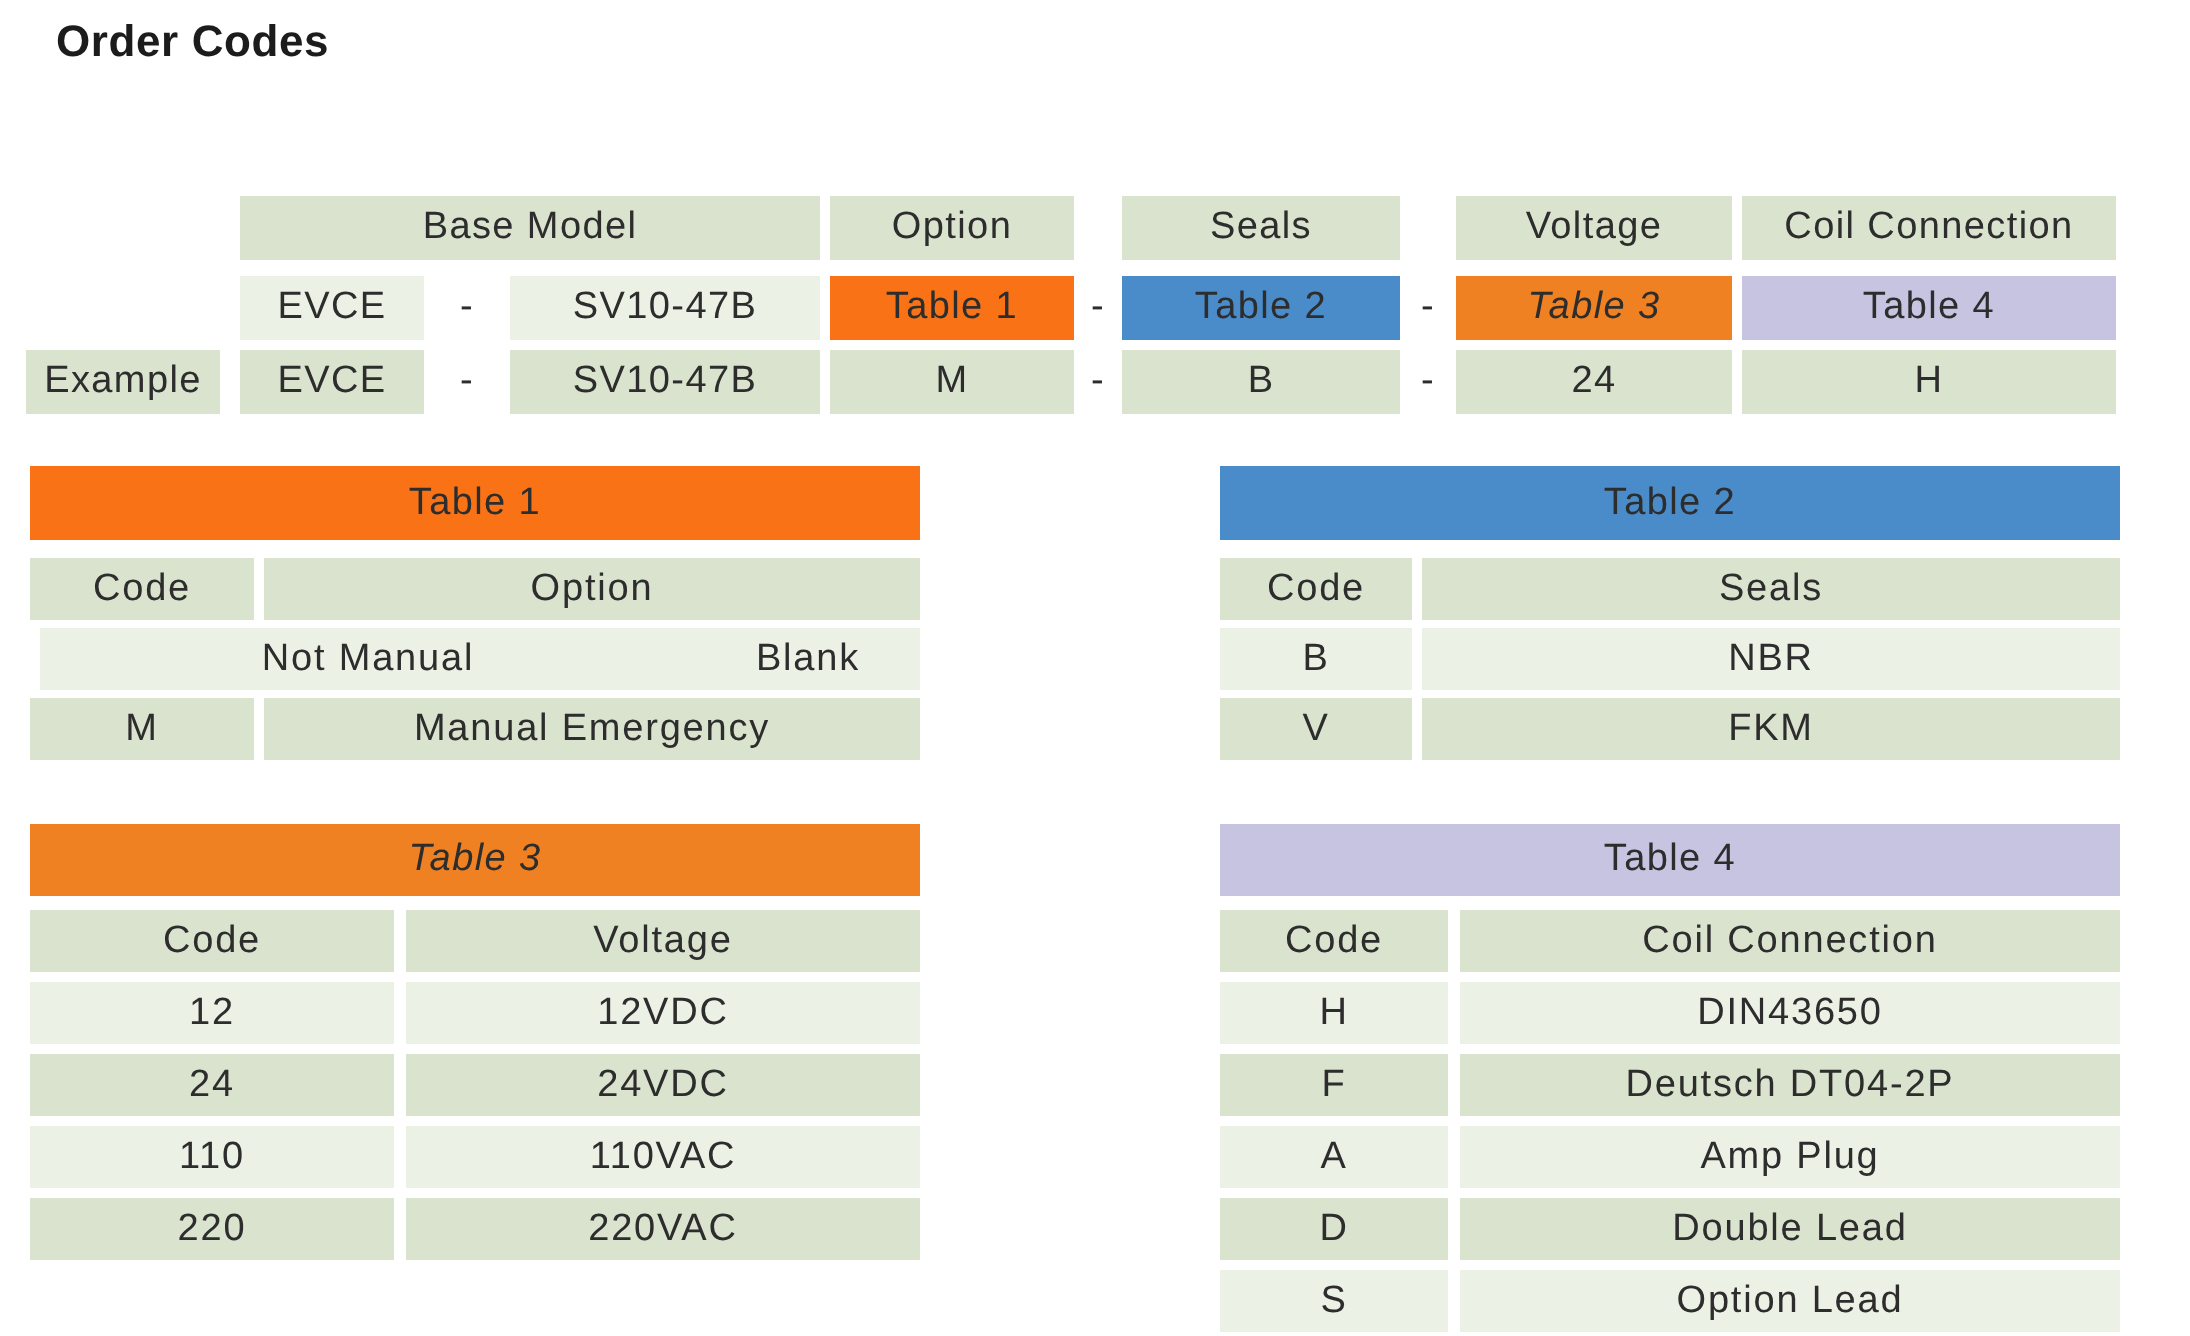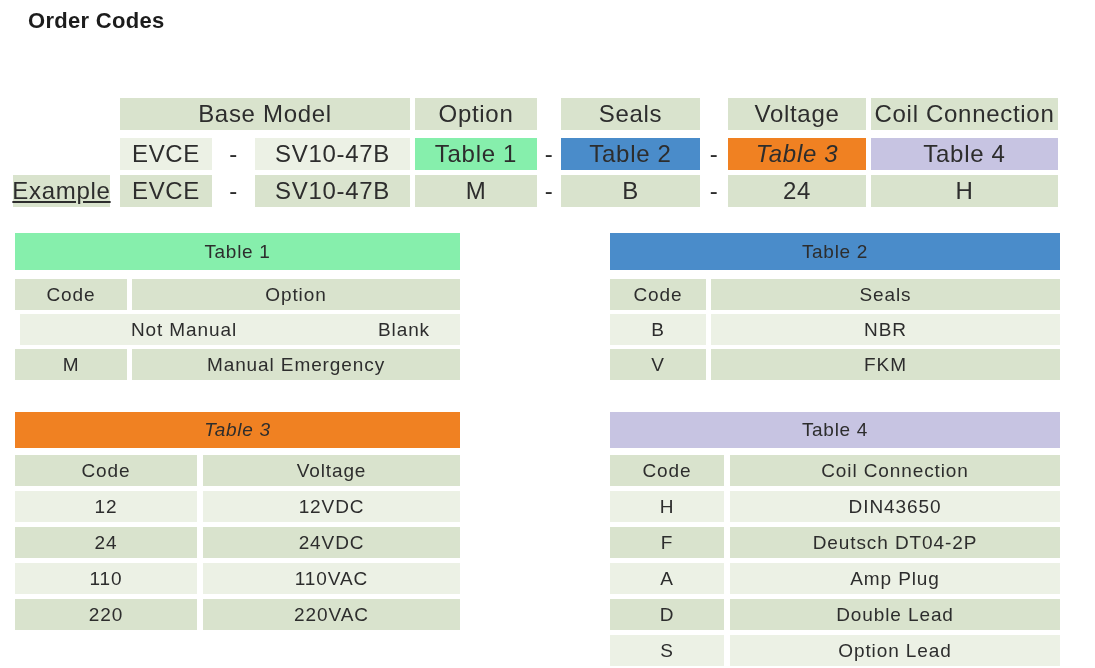--- a/index.html
+++ b/index.html
@@ -7,25 +7,25 @@
     position:relative; width:1095px; height:668px; background:#ffffff;
     font-family:"Liberation Sans", sans-serif; color:#2d2d2d; overflow:hidden;
   }
   .title {
     position:absolute; left:28px; top:8px;
     font-size:22px; font-weight:600; color:#1c1c1c; letter-spacing:0.3px;
   }
   
   .cell {
     position:absolute; height:32px; display:flex; align-items:center; justify-content:center;
-    font-size:24px; letter-spacing:0.7px; white-space:nowrap;
+    font-size:19px; letter-spacing:0.7px; white-space:nowrap;
   }
   .sage     { background:#d9e3cd; }
   .light    { background:#ecf1e5; }
-  .yellow   { background:#86efac; }
+  .yellow   { background:#f97316; }
   .blue     { background:#4a8cca; }
   .orange   { background:#f08122;font-style:italic; }
   .lavender { background:#c7c4e2;text-align:center; }
 
   
   .ref { position:absolute; }
   .ref .hdr {
     width:100%; display:flex; align-items:center; justify-content:center;
     font-size:19px; letter-spacing:0.7px;
   }
@@ -65,21 +65,21 @@
     <div class="cell light" style="left:120px; top:138px; width:92px;">EVCE</div>
     <div class="cell" style="left:212px; top:138px; width:43px;">-</div>
     <div class="cell light" style="left:255px; top:138px; width:155px;">SV10-47B</div>
     <div class="cell yellow" style="left:415px; top:138px; width:122px;">Table 1</div>
     <div class="cell" style="left:537px; top:138px; width:24px;">-</div>
     <div class="cell blue" style="left:561px; top:138px; width:139px;">Table 2</div>
     <div class="cell" style="left:700px; top:138px; width:28px;">-</div>
     <div class="cell orange" style="left:728px; top:138px; width:138px;">Table 3</div>
     <div class="cell lavender" style="left:871px; top:138px; width:187px;">Table 4</div>
 
-    <div class="cell sage" style="left:13px;  top:175px; width:97px;text-decoration:underline;">Example</div>
+    <div class="cell sage" style="left:13px;  top:175px; width:97px;">Example</div>
     <div class="cell sage" style="left:120px; top:175px; width:92px;">EVCE</div>
     <div class="cell" style="left:212px; top:175px; width:43px;">-</div>
     <div class="cell sage" style="left:255px; top:175px; width:155px;">SV10-47B</div>
     <div class="cell sage" style="left:415px; top:175px; width:122px;">M</div>
     <div class="cell" style="left:537px; top:175px; width:24px;">-</div>
     <div class="cell sage" style="left:561px; top:175px; width:139px;">B</div>
     <div class="cell" style="left:700px; top:175px; width:28px;">-</div>
     <div class="cell sage" style="left:728px; top:175px; width:138px;">24</div>
     <div class="cell sage" style="left:871px; top:175px; width:187px;">H</div>
   </div>

